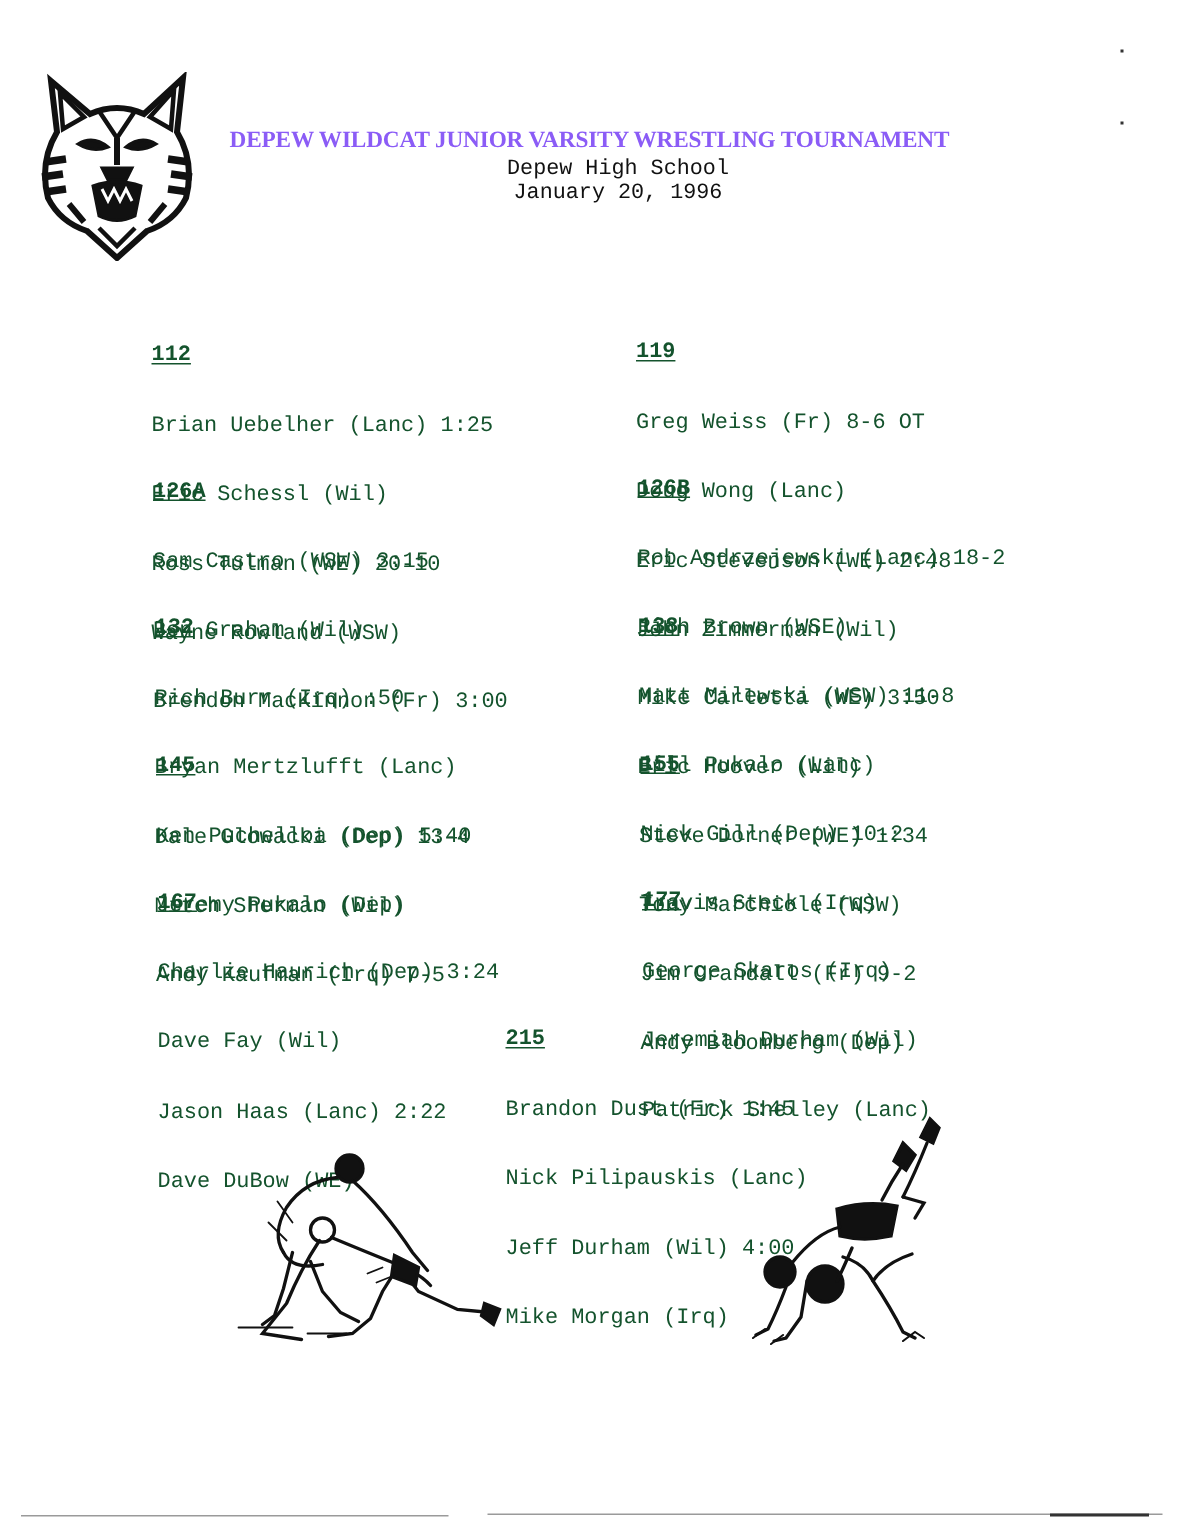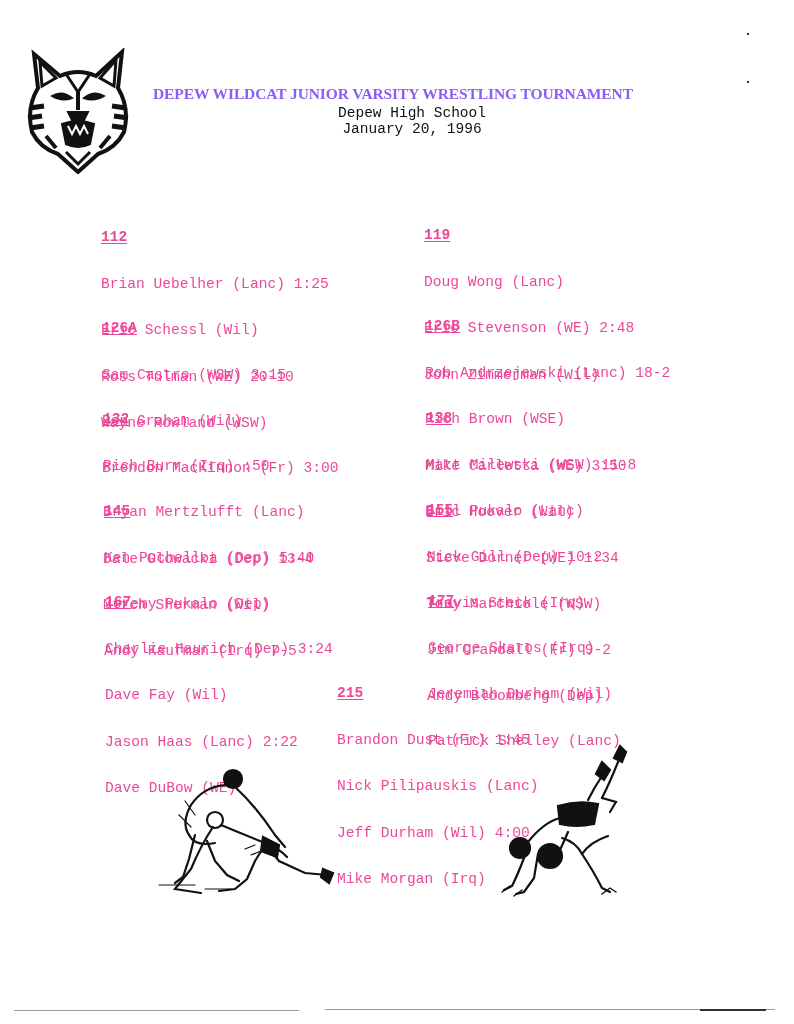--- a/index.html
+++ b/index.html
@@ -2,21 +2,21 @@
 <html><head>
   <meta charset="utf-8">
   <style>
     html, body { margin: 0; padding: 0; background: #ffffff; }
     body { width: 794px; height: 1024px; position: relative; overflow: hidden; color: #111; }
     .logo { position: absolute; left: 26px; top: 48px; width: 104px; height: 126px; }
     .title { position: absolute; left: 153px; top: 85px; font-family: "Liberation Serif", serif; font-weight: bold; font-size: 15.5px; letter-spacing: -0.1px; white-space: nowrap; color: #8b5cf6; }
     .subtitle { position: absolute; left: 300px; width: 224px; text-align: center; font-family: "Liberation Mono", monospace; font-size: 14.5px; white-space: nowrap; }
     .sub1 { top: 105px; }
     .sub2 { top: 121px; }
-    .wclass { position: absolute; font-family: "Liberation Mono", monospace; font-size: 14.6px; line-height: 15.5px; white-space: pre; color: #ec4899; }
+    .wclass { position: absolute; font-family: "Liberation Mono", monospace; font-size: 14.6px; line-height: 15.5px; white-space: pre; color: #14532d; }
     .wclass .head { font-weight: bold; text-decoration: underline; text-underline-offset: 2px; }
     .wclass .row { display: block; }
     .art { position: absolute; }
     .footer-line { position: absolute; top: 1010px; height: 1px; background: #9a9a9a; }
     .speck { position: absolute; width: 2px; height: 2px; background: #333; }
   </style>
 </head>
 <body>
 
 <div class="logo">
@@ -47,20 +47,21 @@
 <div class="wclass" style="left:101px; top:199px;">
   <span class="row head">112</span>
   <span class="row">Brian Uebelher (Lanc) 1:25</span>
   <span class="row">Eric Schessl (Wil)</span>
   <span class="row">Ross Tulman (WE) 20-10</span>
   <span class="row">Wayne Rowland (WSW)</span>
 </div>
 
 <div class="wclass" style="left:424px; top:197px;">
   <span class="row head">119</span>
+  <span class="row">Greg Weiss (Fr) 8-6 OT</span>
   <span class="row">Doug Wong (Lanc)</span>
   <span class="row">Eric Stevenson (WE) 2:48</span>
   <span class="row">John Zimmerman (Wil)</span>
 </div>
 
 <div class="wclass" style="left:102px; top:290px;">
   <span class="row head">126A</span>
   <span class="row">Sam Castro (WSW) 3:15</span>
   <span class="row">Ben Graham (Wil)</span>
   <span class="row">Brendon MacKinnon (Fr) 3:00</span>

